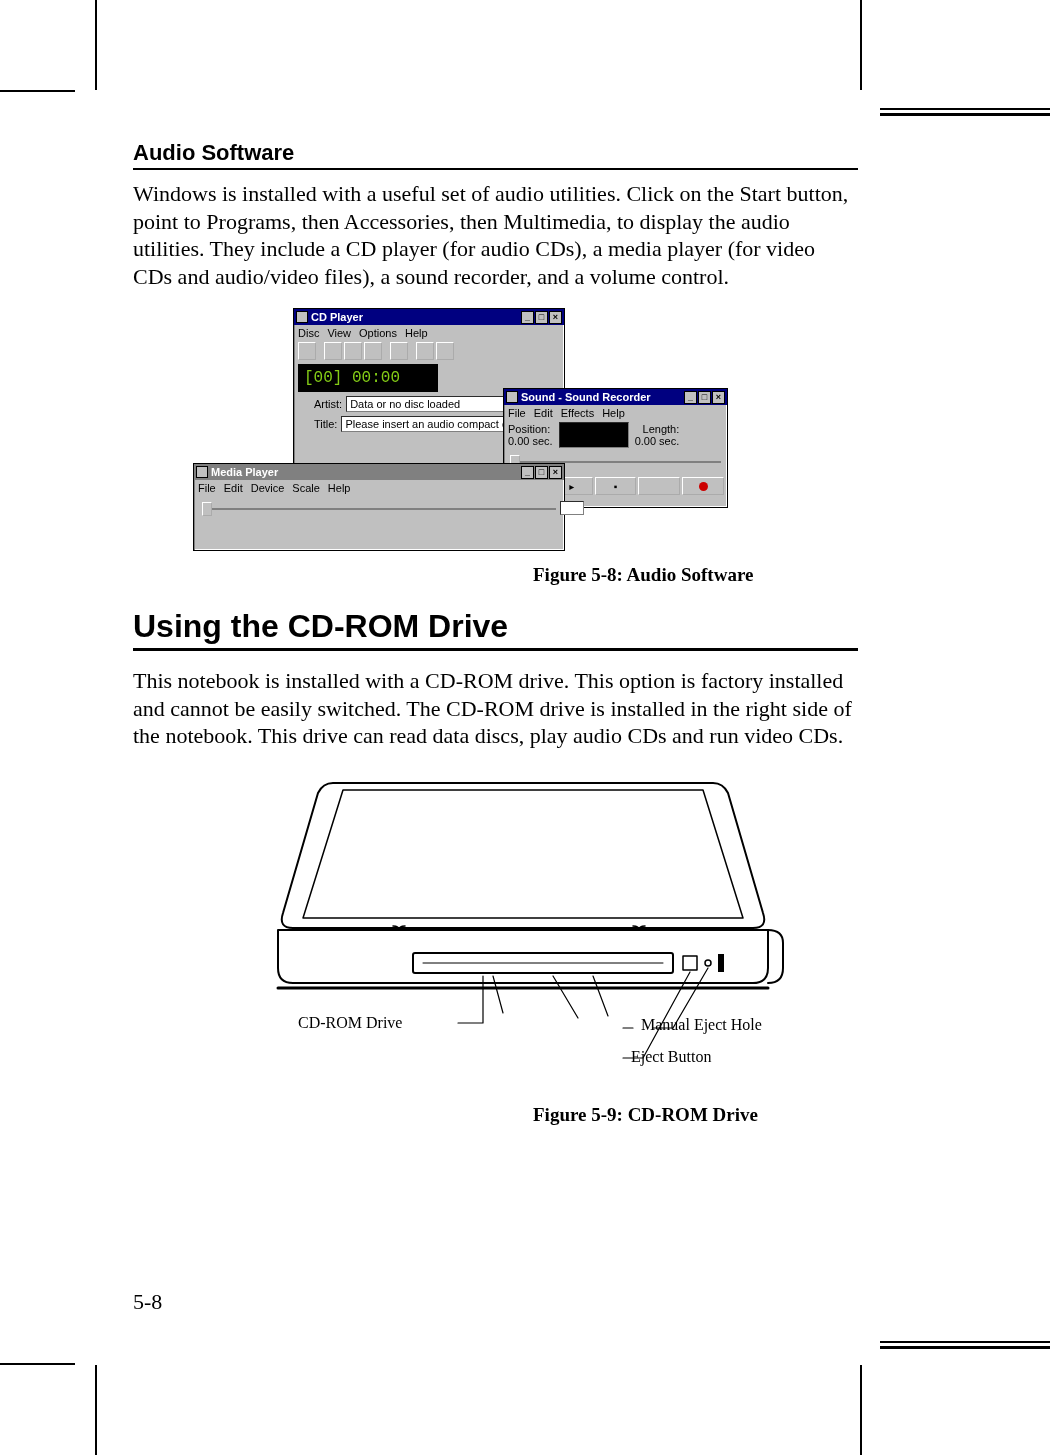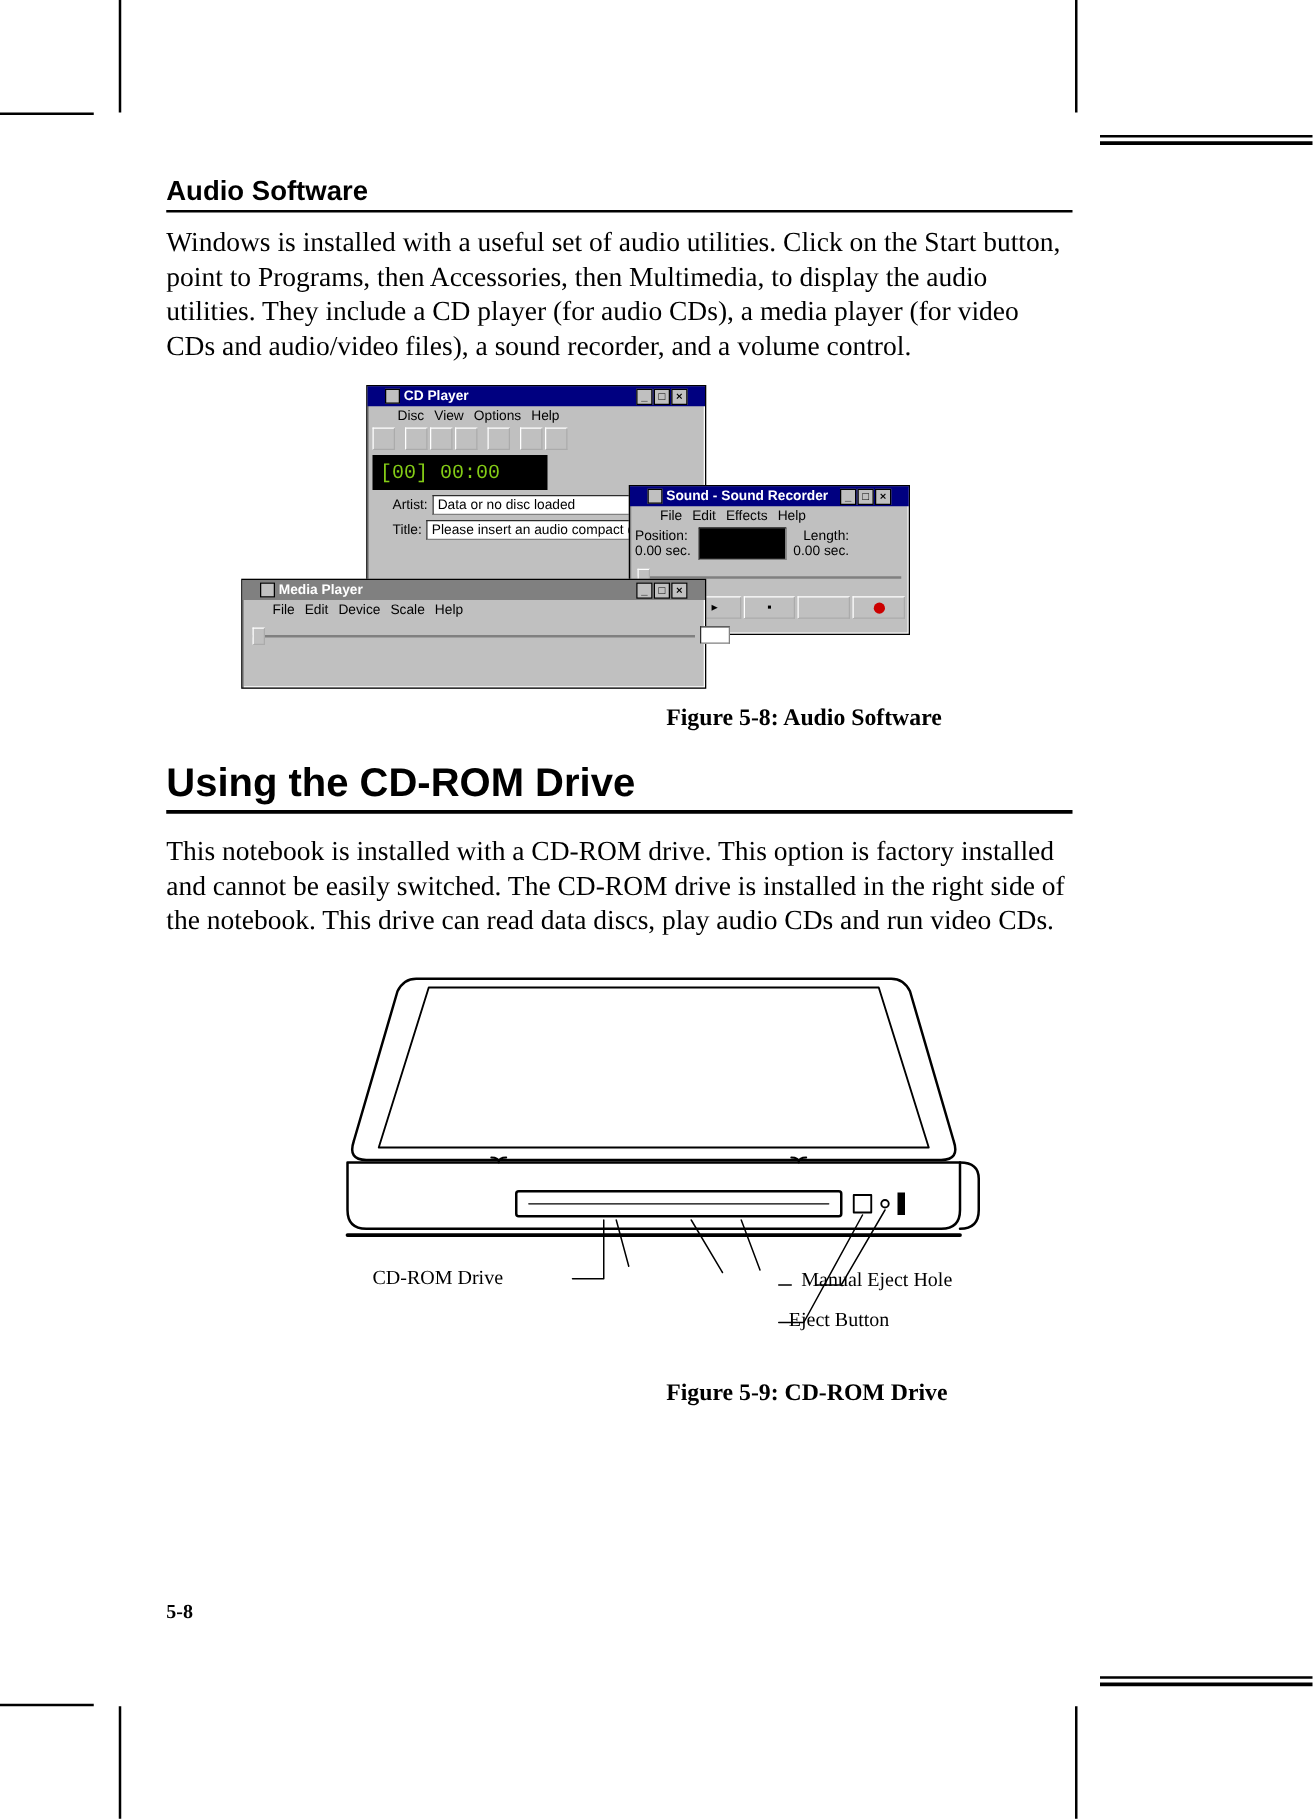--- a/index.html
+++ b/index.html
@@ -69,23 +69,22 @@
     font-weight: bold;
     font-size: 19px;
     text-align: left;
     margin-left: 400px;
     margin-top: 6px;
     margin-bottom: 22px;
   }
   .pagenum {
     position:absolute;
     left:133px;
-    bottom: 156px;
-    font-size:16px;
-    font-weight:bold;
+    bottom: 140px;
+    font-size:22px;
   }
   
   .figure58 {
     position: relative;
     width: 540px;
     height: 250px;
     margin-left: 60px;
     margin-top: 10px;
     margin-bottom: 4px;
   }
@@ -96,29 +95,29 @@
     box-shadow: 1px 1px 0 #808080 inset, -1px -1px 0 #fff inset;
     font-family: Tahoma, Arial, sans-serif;
     font-size:11px;
   }
   .titlebar {
     background:#000080;
     color:#fff;
     height:16px;
     display:flex;
     align-items:center;
-    padding:0 14px;
+    padding:0 2px;
     font-weight:bold;
     font-size:11px;
   }
   .titlebar.inactive { background:#808080; }
   .titlebar .ticon { width:12px;height:12px;background:#c0c0c0;margin-right:3px;border:1px solid #000; }
   .titlebar .spacer{flex:1;}
   .tbtn { width:13px;height:13px;background:#c0c0c0;border:1px solid #000;margin-left:1px;display:flex;align-items:center;justify-content:center;font-size:9px;color:#000;font-weight:bold;}
-  .menubar { height:15px; display:flex; gap:8px; padding:0 4px; color:#000; font-size:11px; align-items:center;margin-left:20px;}
+  .menubar { height:15px; display:flex; gap:8px; padding:0 4px; color:#000; font-size:11px; align-items:center;}
   .menubar span { text-decoration: none; }
   .toolbar { height:22px; display:flex; gap:2px; padding:2px 4px; align-items:center;}
   .toolbar .tb { width:18px;height:18px;background:#c0c0c0;border:1px outset #fff;}
   .toolbar .sep { width:4px; }
   .cd-display {
     margin:2px 4px;
     height:28px;
     background:#000;
     color:#84cc16;
     font-family: "Courier New", monospace;

